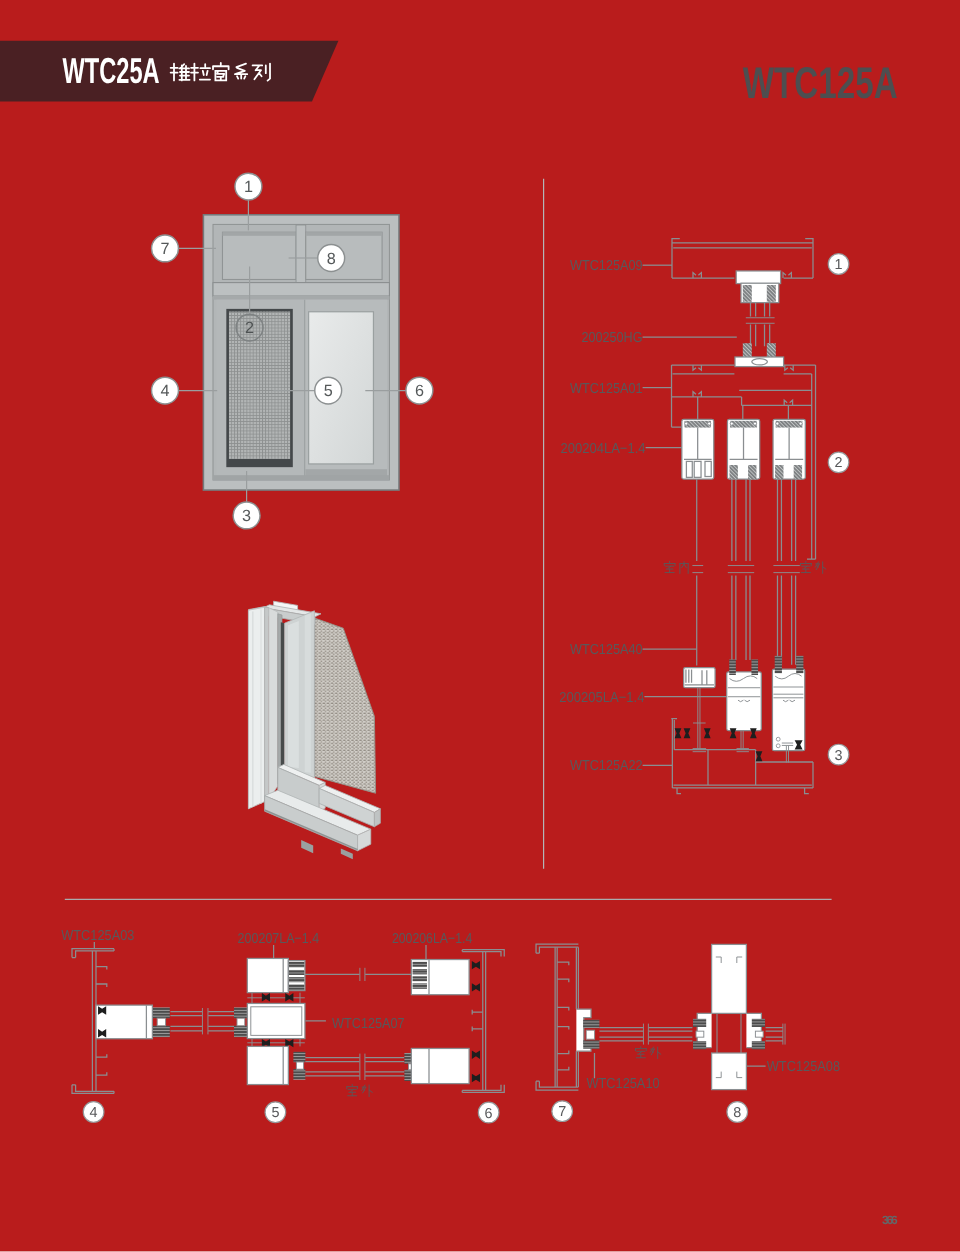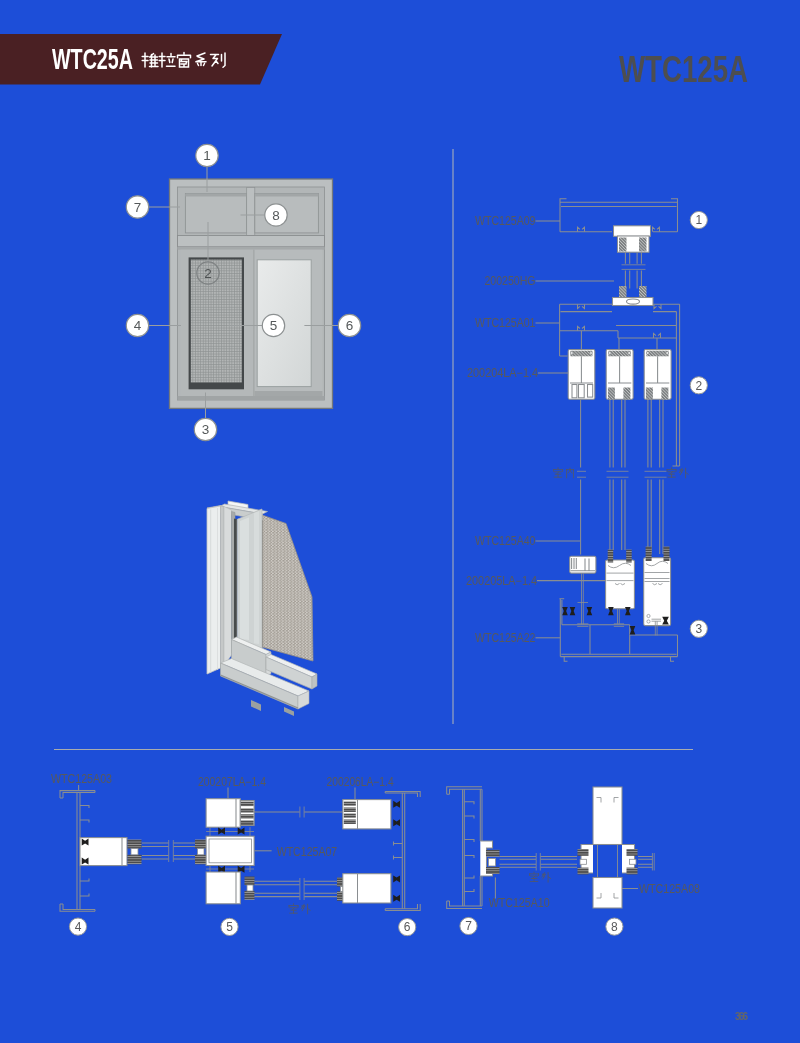--- a/index.html
+++ b/index.html
@@ -1,16 +1,16 @@
 <!DOCTYPE html>
 <html><head>
 <meta charset="utf-8">
 <style>
   html,body{margin:0;padding:0;background:#fff;}
-  #page{position:relative;width:800px;height:1043px;background:#1d4ed8;overflow:hidden;
+  #page{position:relative;width:800px;height:1043px;background:#b91c1c;overflow:hidden;
         font-family:"Liberation Sans", sans-serif;}
   svg{position:absolute;left:0;top:0;}
   text{font-family:"Liberation Sans", sans-serif;}
 </style>
 </head>
 <body>
 <div id="page">
 <svg width="800" height="1043" viewBox="0 0 800 1043">
 <defs>
 

